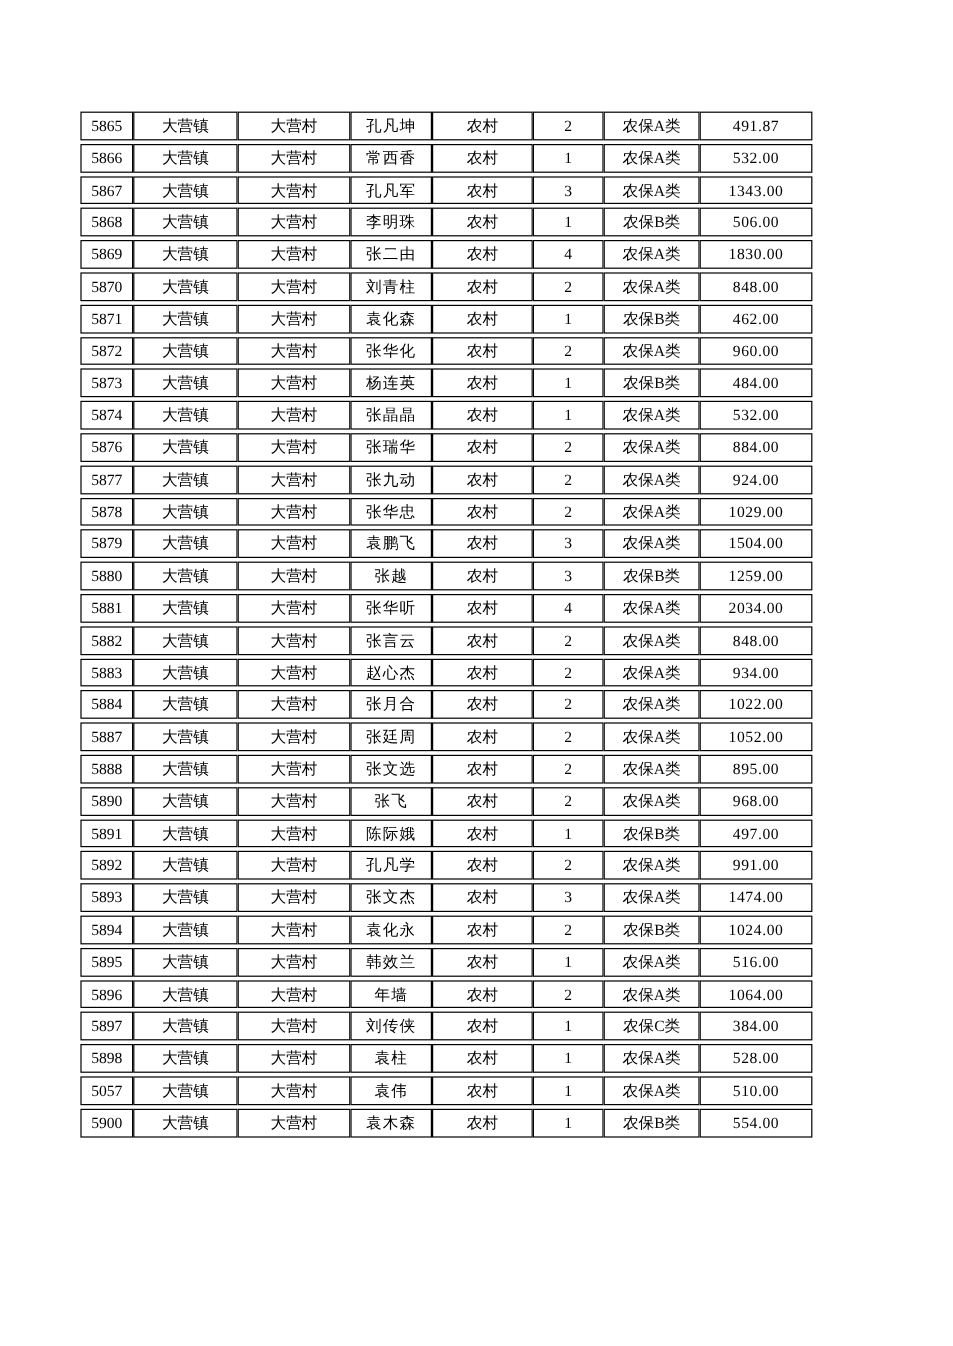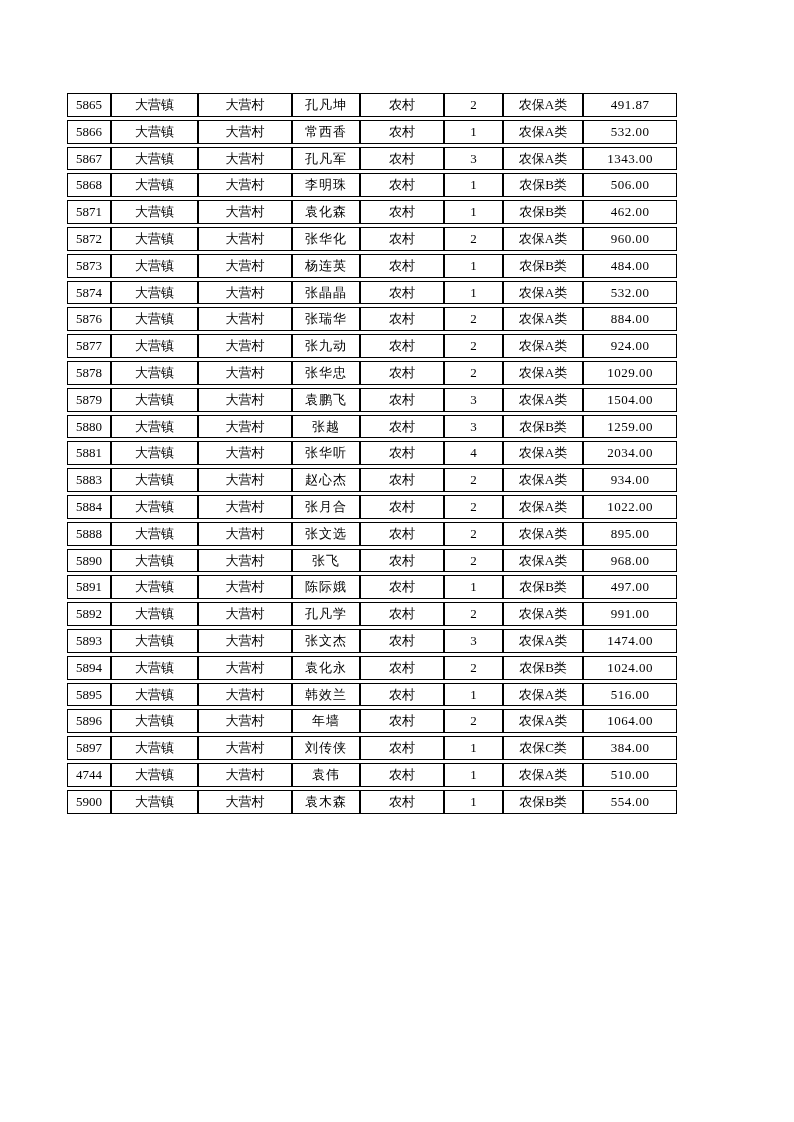--- a/index.html
+++ b/index.html
@@ -92,20 +92,40 @@
           <td class="col-id">5868</td>
           <td class="col-town">大营镇</td>
           <td class="col-village">大营村</td>
           <td class="col-name">李明珠</td>
           <td class="col-category">农村</td>
           <td class="col-count">1</td>
           <td class="col-type">农保B类</td>
           <td class="col-amount">506.00</td>
         </tr>
         <tr>
+          <td class="col-id">5869</td>
+          <td class="col-town">大营镇</td>
+          <td class="col-village">大营村</td>
+          <td class="col-name">张二由</td>
+          <td class="col-category">农村</td>
+          <td class="col-count">4</td>
+          <td class="col-type">农保A类</td>
+          <td class="col-amount">1830.00</td>
+        </tr>
+        <tr>
+          <td class="col-id">5870</td>
+          <td class="col-town">大营镇</td>
+          <td class="col-village">大营村</td>
+          <td class="col-name">刘青柱</td>
+          <td class="col-category">农村</td>
+          <td class="col-count">2</td>
+          <td class="col-type">农保A类</td>
+          <td class="col-amount">848.00</td>
+        </tr>
+        <tr>
           <td class="col-id">5871</td>
           <td class="col-town">大营镇</td>
           <td class="col-village">大营村</td>
           <td class="col-name">袁化森</td>
           <td class="col-category">农村</td>
           <td class="col-count">1</td>
           <td class="col-type">农保B类</td>
           <td class="col-amount">462.00</td>
         </tr>
         <tr>
@@ -192,38 +212,58 @@
           <td class="col-id">5881</td>
           <td class="col-town">大营镇</td>
           <td class="col-village">大营村</td>
           <td class="col-name">张华听</td>
           <td class="col-category">农村</td>
           <td class="col-count">4</td>
           <td class="col-type">农保A类</td>
           <td class="col-amount">2034.00</td>
         </tr>
         <tr>
+          <td class="col-id">5882</td>
+          <td class="col-town">大营镇</td>
+          <td class="col-village">大营村</td>
+          <td class="col-name">张言云</td>
+          <td class="col-category">农村</td>
+          <td class="col-count">2</td>
+          <td class="col-type">农保A类</td>
+          <td class="col-amount">848.00</td>
+        </tr>
+        <tr>
           <td class="col-id">5883</td>
           <td class="col-town">大营镇</td>
           <td class="col-village">大营村</td>
           <td class="col-name">赵心杰</td>
           <td class="col-category">农村</td>
           <td class="col-count">2</td>
           <td class="col-type">农保A类</td>
           <td class="col-amount">934.00</td>
         </tr>
         <tr>
           <td class="col-id">5884</td>
           <td class="col-town">大营镇</td>
           <td class="col-village">大营村</td>
           <td class="col-name">张月合</td>
           <td class="col-category">农村</td>
           <td class="col-count">2</td>
           <td class="col-type">农保A类</td>
           <td class="col-amount">1022.00</td>
+        </tr>
+        <tr>
+          <td class="col-id">5887</td>
+          <td class="col-town">大营镇</td>
+          <td class="col-village">大营村</td>
+          <td class="col-name">张廷周</td>
+          <td class="col-category">农村</td>
+          <td class="col-count">2</td>
+          <td class="col-type">农保A类</td>
+          <td class="col-amount">1052.00</td>
         </tr>
         <tr>
           <td class="col-id">5888</td>
           <td class="col-town">大营镇</td>
           <td class="col-village">大营村</td>
           <td class="col-name">张文选</td>
           <td class="col-category">农村</td>
           <td class="col-count">2</td>
           <td class="col-type">农保A类</td>
           <td class="col-amount">895.00</td>
@@ -302,21 +342,31 @@
           <td class="col-id">5897</td>
           <td class="col-town">大营镇</td>
           <td class="col-village">大营村</td>
           <td class="col-name">刘传侠</td>
           <td class="col-category">农村</td>
           <td class="col-count">1</td>
           <td class="col-type">农保C类</td>
           <td class="col-amount">384.00</td>
         </tr>
         <tr>
-          <td class="col-id">4744</td>
+          <td class="col-id">5898</td>
+          <td class="col-town">大营镇</td>
+          <td class="col-village">大营村</td>
+          <td class="col-name">袁柱</td>
+          <td class="col-category">农村</td>
+          <td class="col-count">1</td>
+          <td class="col-type">农保A类</td>
+          <td class="col-amount">528.00</td>
+        </tr>
+        <tr>
+          <td class="col-id">5057</td>
           <td class="col-town">大营镇</td>
           <td class="col-village">大营村</td>
           <td class="col-name">袁伟</td>
           <td class="col-category">农村</td>
           <td class="col-count">1</td>
           <td class="col-type">农保A类</td>
           <td class="col-amount">510.00</td>
         </tr>
         <tr>
           <td class="col-id">5900</td>

